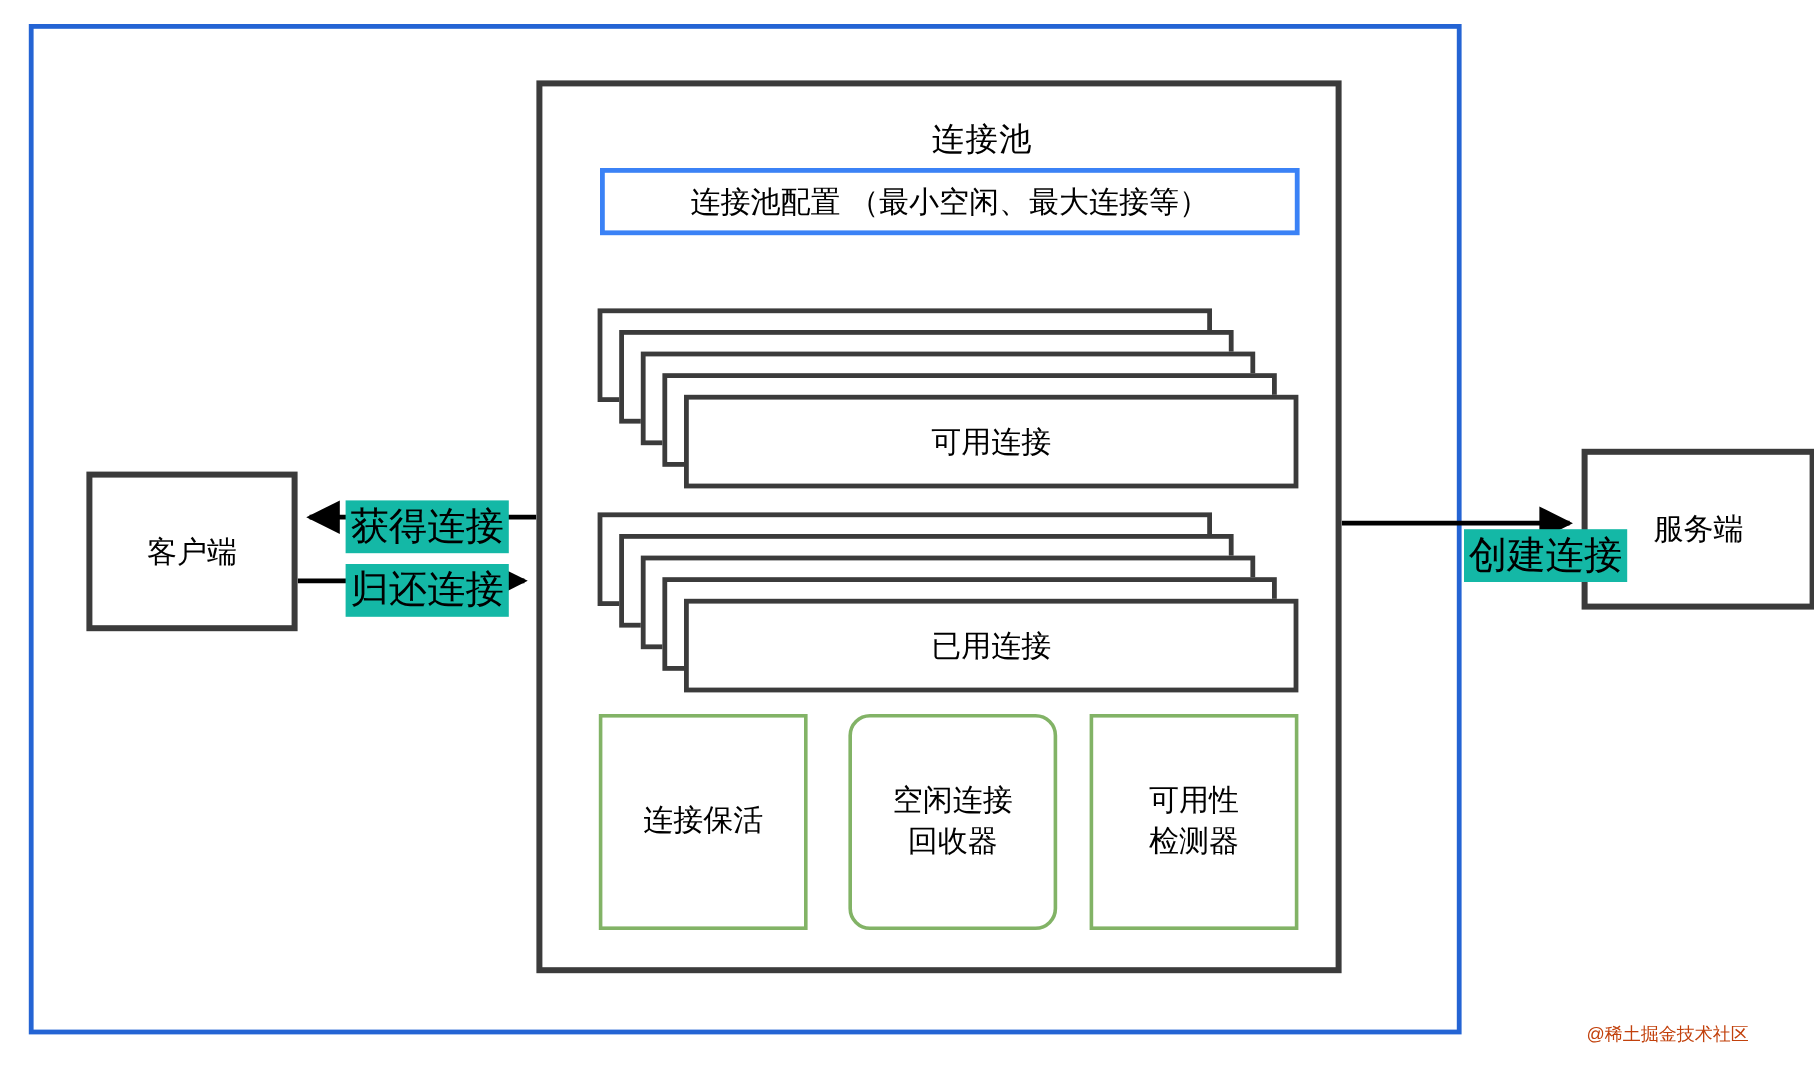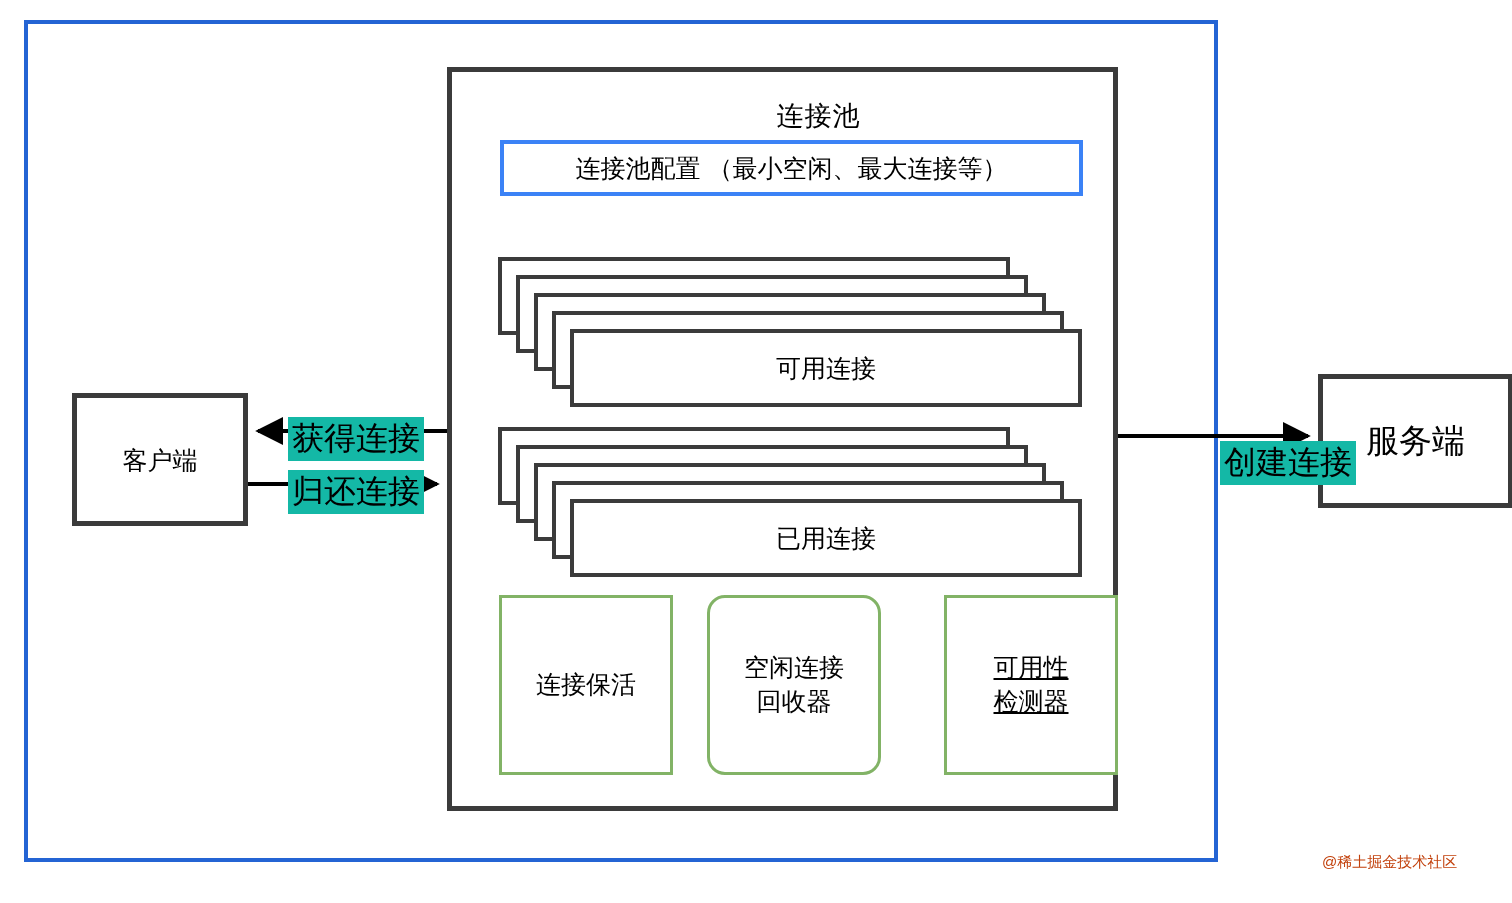--- a/index.html
+++ b/index.html
@@ -17,21 +17,21 @@
   }
 
   
   .node{
     position:absolute;box-sizing:border-box;
     border:5px solid #3b3b3b;background:#ffffff;
     display:flex;align-items:center;justify-content:center;
     text-align:center;line-height:1.28;
   }
   .client-node{left:72px;top:393px;width:176px;height:133px;font-size:25px;text-align:right;}
-  .server-node{left:1318px;top:374px;width:195px;height:134px;font-size:33px;}
+  .server-node{left:1318px;top:374px;width:195px;height:134px;font-size:25px;}
 
   
   .pool-box{
     position:absolute;left:447px;top:67px;width:671px;height:744px;
     box-sizing:border-box;border:5px solid #3b3b3b;background:#ffffff;
   }
   .pool-title{
     position:absolute;left:0;top:26px;width:100%;
     text-align:center;font-size:27px;letter-spacing:1px;padding-left:36px;
   }
@@ -62,21 +62,21 @@
   
   .green-box{
     position:absolute;box-sizing:border-box;
     border:3px solid #82b366;background:#ffffff;
     display:flex;align-items:center;justify-content:center;
     text-align:center;font-size:25px;line-height:1.35;
     width:174px;height:180px;top:595px;
   }
   .gb-1{left:499px;}
   .gb-2{left:707px;border-radius:18px;}
-  .gb-3{left:944px;text-decoration:underline;}
+  .gb-3{left:908px;}
 
   
   .edge-label{
     position:absolute;font-size:32px;white-space:nowrap;
     background:#14b8a6;padding:0 4px;
   }
   .lbl-acquire{left:288px;top:417px;}
   .lbl-release{left:288px;top:470px;}
   .lbl-create{left:1220px;top:417px;margin-top:24px;}
 

